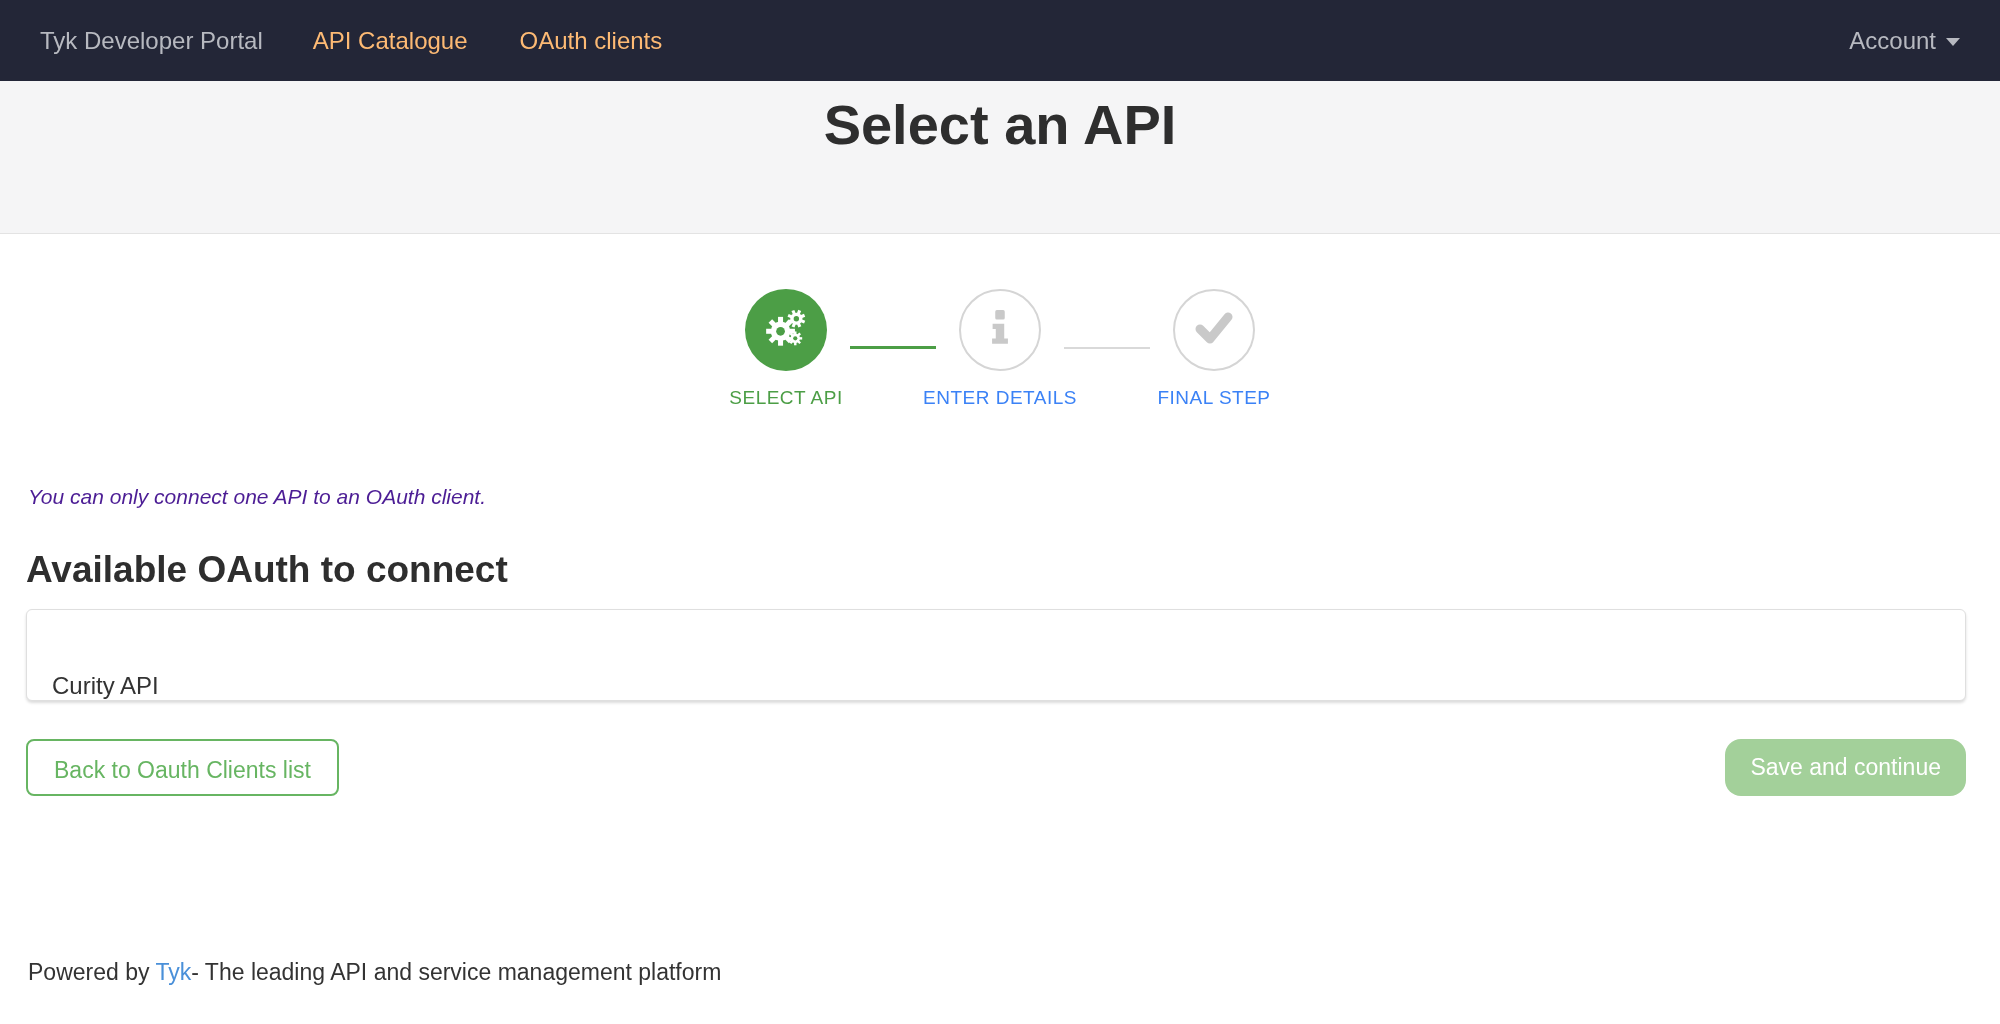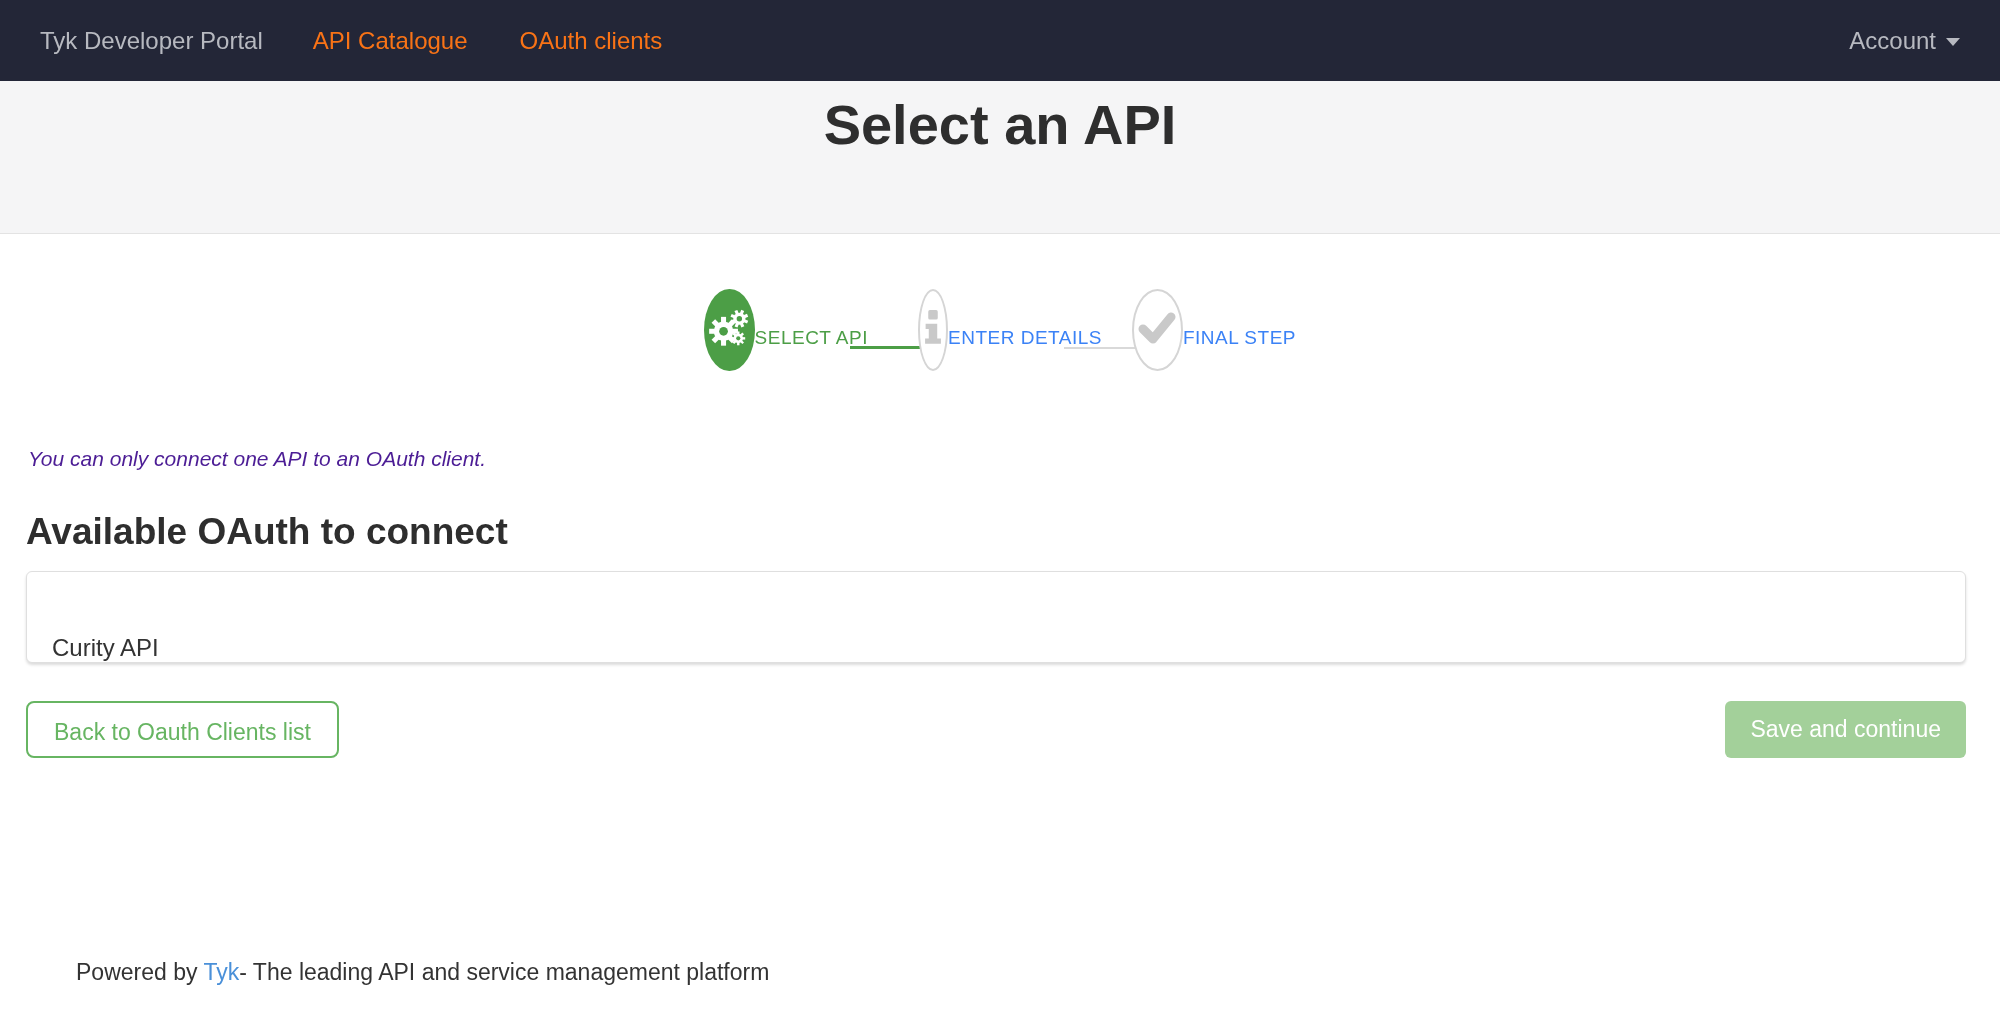--- a/index.html
+++ b/index.html
@@ -28,21 +28,21 @@
     cursor: pointer;
     white-space: nowrap;
   }
   .nav-links {
     display: flex;
     margin-left: 50px;
     gap: 52px;
   }
   .nav-link {
     font-size: 24px;
-    color: #f97316;
+    color: #fdba74;
     cursor: pointer;
     white-space: nowrap;
   }
   .nav-spacer { flex: 1; }
   .account {
     margin-right: 40px;
     font-size: 24px;
     color: #b7b9c0;
     cursor: pointer;
     display: flex;
@@ -77,21 +77,21 @@
 
   
   .stepper {
     margin-top: 55px;
     display: flex;
     justify-content: center;
     align-items: flex-start;
   }
   .step {
     display: flex;
-    flex-direction: row;
+    flex-direction: column;
     align-items: center;
     width: 164px;
   }
   .step-circle {
     width: 82px; height: 82px;
     border-radius: 50%;
     display: flex;
     align-items: center;
     justify-content: center;
   }
@@ -161,34 +161,33 @@
     color: #67b562;
     font-size: 23px;
     font-family: "Liberation Sans", sans-serif;
     cursor: pointer;
   }
   .btn-save {
     height: 57px;
     padding: 0 25px;
     background: #a3d09a;
     border: none;
-    border-radius: 6px;
+    border-radius: 16px;
     color: #ffffff;
     font-size: 23px;
     font-family: "Liberation Sans", sans-serif;
     cursor: pointer;
   }
 
   
   .footer {
     margin-top: auto;
     padding: 0 0 38px 28px;
     font-size: 23px;
     color: #333333;
-    margin-left: 48px;
   }
   .footer a {
     color: #4a90d9;
     text-decoration: none;
     cursor: pointer;
   }
 </style>
 </head>
 <body>
 

